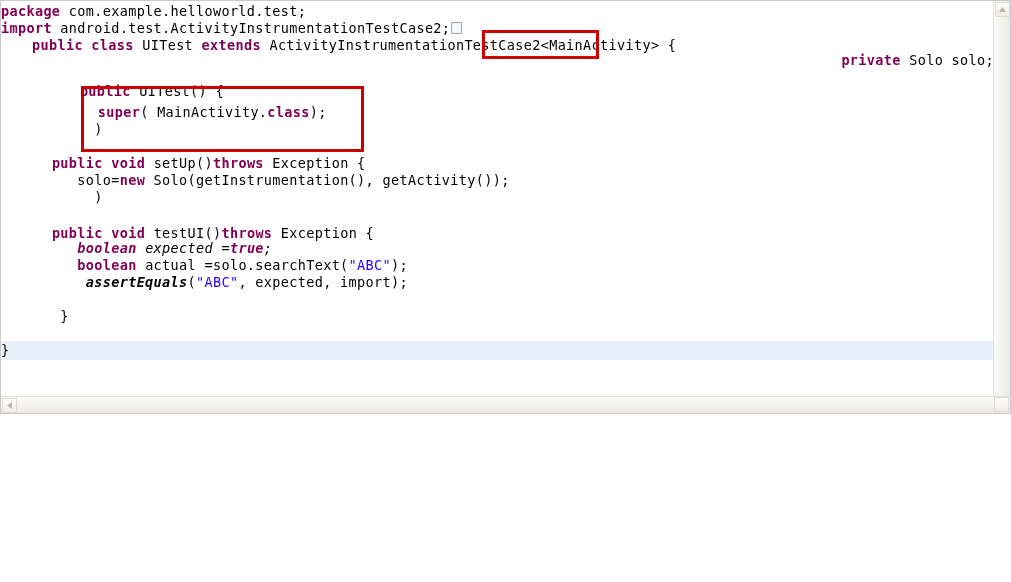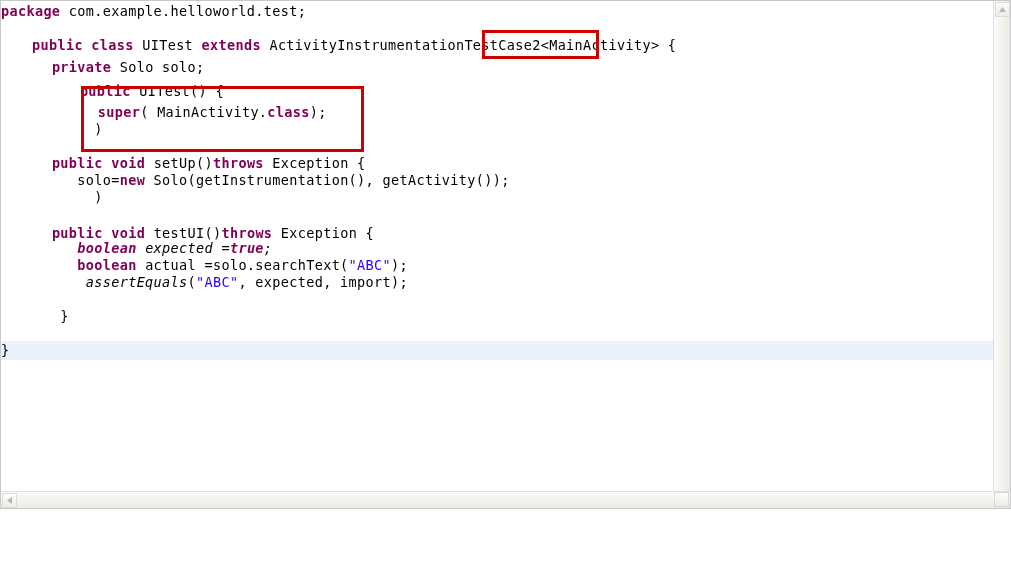--- a/index.html
+++ b/index.html
@@ -11,21 +11,21 @@
   body {
     width: 1011px;
     height: 582px;
     overflow: hidden;
     font-family: "DejaVu Sans Mono", "Liberation Mono", monospace;
   }
 
   #editor-window {
     position: relative;
     width: 1011px;
-    height: 509px;
+    height: 414px;
     background: #ffffff;
     box-sizing: border-box;
     border: 1px solid #c9c9c9;
     overflow: hidden;
   }
 
   
   #code-surface {
     position: absolute;
     left: 0;
@@ -46,21 +46,21 @@
     font-family: "DejaVu Sans Mono", "Liberation Mono", monospace;
     font-size: 13.5px;
     letter-spacing: 0.35px;
     color: #000000;
   }
   .code-line .pad { color: transparent; }
 
   .tok-kw      { color: #7f0055; font-weight: bold; }
   .tok-plain   { color: #000000; }
   .tok-str     { color: #2a00ff; }
-  .tok-static  { color: #000000; font-style: italic; }
+  .tok-static  { color: #000000; font-style: italic; font-weight: bold; }
 
   
   #current-line-highlight {
     position: absolute;
     left: 0;
     width: 993px;
     height: 19px;
     background: #e8f0fb;
   }
 
@@ -175,22 +175,23 @@
   }
 </style>
 </head>
 <body>
 
 <div id="editor-window">
 
   <div id="code-surface">
 
   <div class="code-line" style="top: 2px;"><span class="tok-kw">package</span><span class="tok-plain"> com.example.helloworld.test;</span></div>
+      <div class="code-line" style="top: 19px;"><span class="tok-kw">import</span><span class="tok-plain"> android.test.ActivityInstrumentationTestCase2;</span><span class="fold-box"></span></div>
       <div class="code-line" style="top: 36px; padding-left: 31px;"><span class="tok-kw">public</span><span class="tok-plain"> </span><span class="tok-kw">class</span><span class="tok-plain"> UITest </span><span class="tok-kw">extends</span><span class="tok-plain"> ActivityInstrumentationTestCase2&lt;MainActivity&gt; {</span></div>
-      <div class="code-line" style="top: 58px;"><span class="pad">      </span><span class="tok-kw">private</span><span class="tok-plain"> Solo solo;</span></div>
+      <div class="code-line" style="top: 51px; text-align: right;"><span class="pad">      </span><span class="tok-kw">private</span><span class="tok-plain"> Solo solo;</span></div>
       <div class="code-line" style="top: 82px; margin-left: 28px;"><span class="pad">      </span><span class="tok-kw">public</span><span class="tok-plain"> UITest() {</span></div>
       <div class="code-line" style="top: 103px; padding-left: 12px;"><span class="pad">          </span><span class="tok-kw">super</span><span class="tok-plain">( MainActivity.</span><span class="tok-kw">class</span><span class="tok-plain">);</span></div>
       <div class="code-line" style="top: 120px;"><span class="pad">           </span><span class="tok-plain">)</span></div>
       <div class="code-line" style="top: 171px;"><span class="pad">         </span><span class="tok-plain">solo=</span><span class="tok-kw">new</span><span class="tok-plain"> Solo(getInstrumentation(), getActivity());</span></div>
       <div class="code-line" style="top: 154px;"><span class="pad">      </span><span class="tok-kw">public</span><span class="tok-plain"> </span><span class="tok-kw">void</span><span class="tok-plain"> setUp()</span><span class="tok-kw">throws</span><span class="tok-plain"> Exception {</span></div>
       <div class="code-line" style="top: 188px;"><span class="pad">           </span><span class="tok-plain">)</span></div>
       <div class="code-line" style="top: 224px;"><span class="pad">      </span><span class="tok-kw">public</span><span class="tok-plain"> </span><span class="tok-kw">void</span><span class="tok-plain"> testUI()</span><span class="tok-kw">throws</span><span class="tok-plain"> Exception {</span></div>
       <div class="code-line" style="top: 239px; font-style: italic;"><span class="pad">         </span><span class="tok-kw">boolean</span><span class="tok-plain"> expected =</span><span class="tok-kw">true</span><span class="tok-plain">;</span></div>
       <div class="code-line" style="top: 256px;"><span class="pad">         </span><span class="tok-kw">boolean</span><span class="tok-plain"> actual =solo.searchText(</span><span class="tok-str">"ABC"</span><span class="tok-plain">);</span></div>
       <div class="code-line" style="top: 273px;"><span class="pad">          </span><span class="tok-static">assertEquals</span><span class="tok-plain">(</span><span class="tok-str">"ABC"</span><span class="tok-plain">, expected, import);</span></div>

